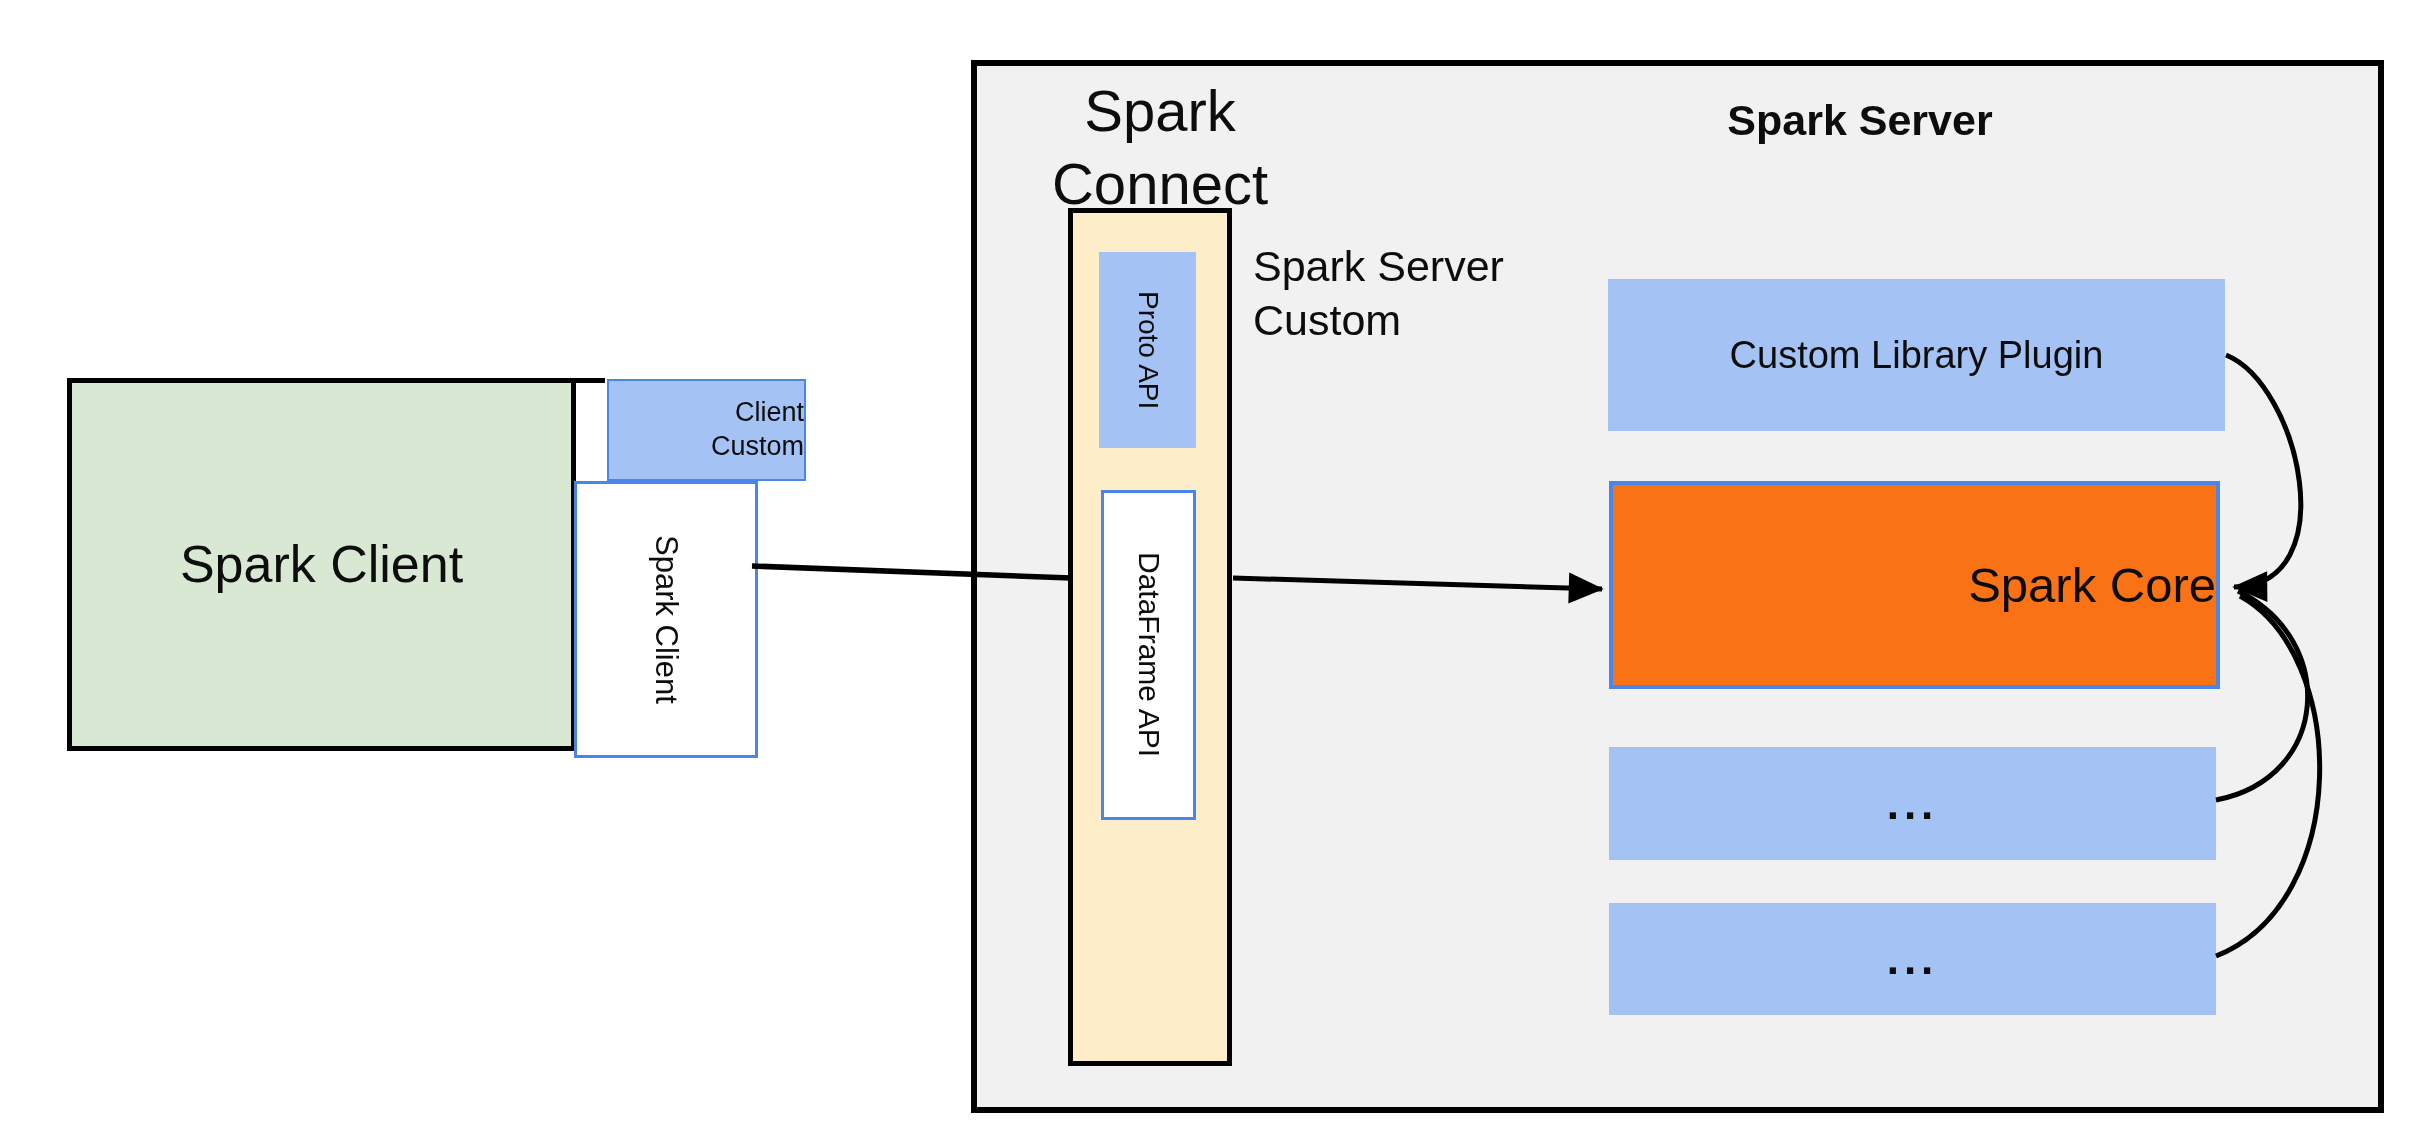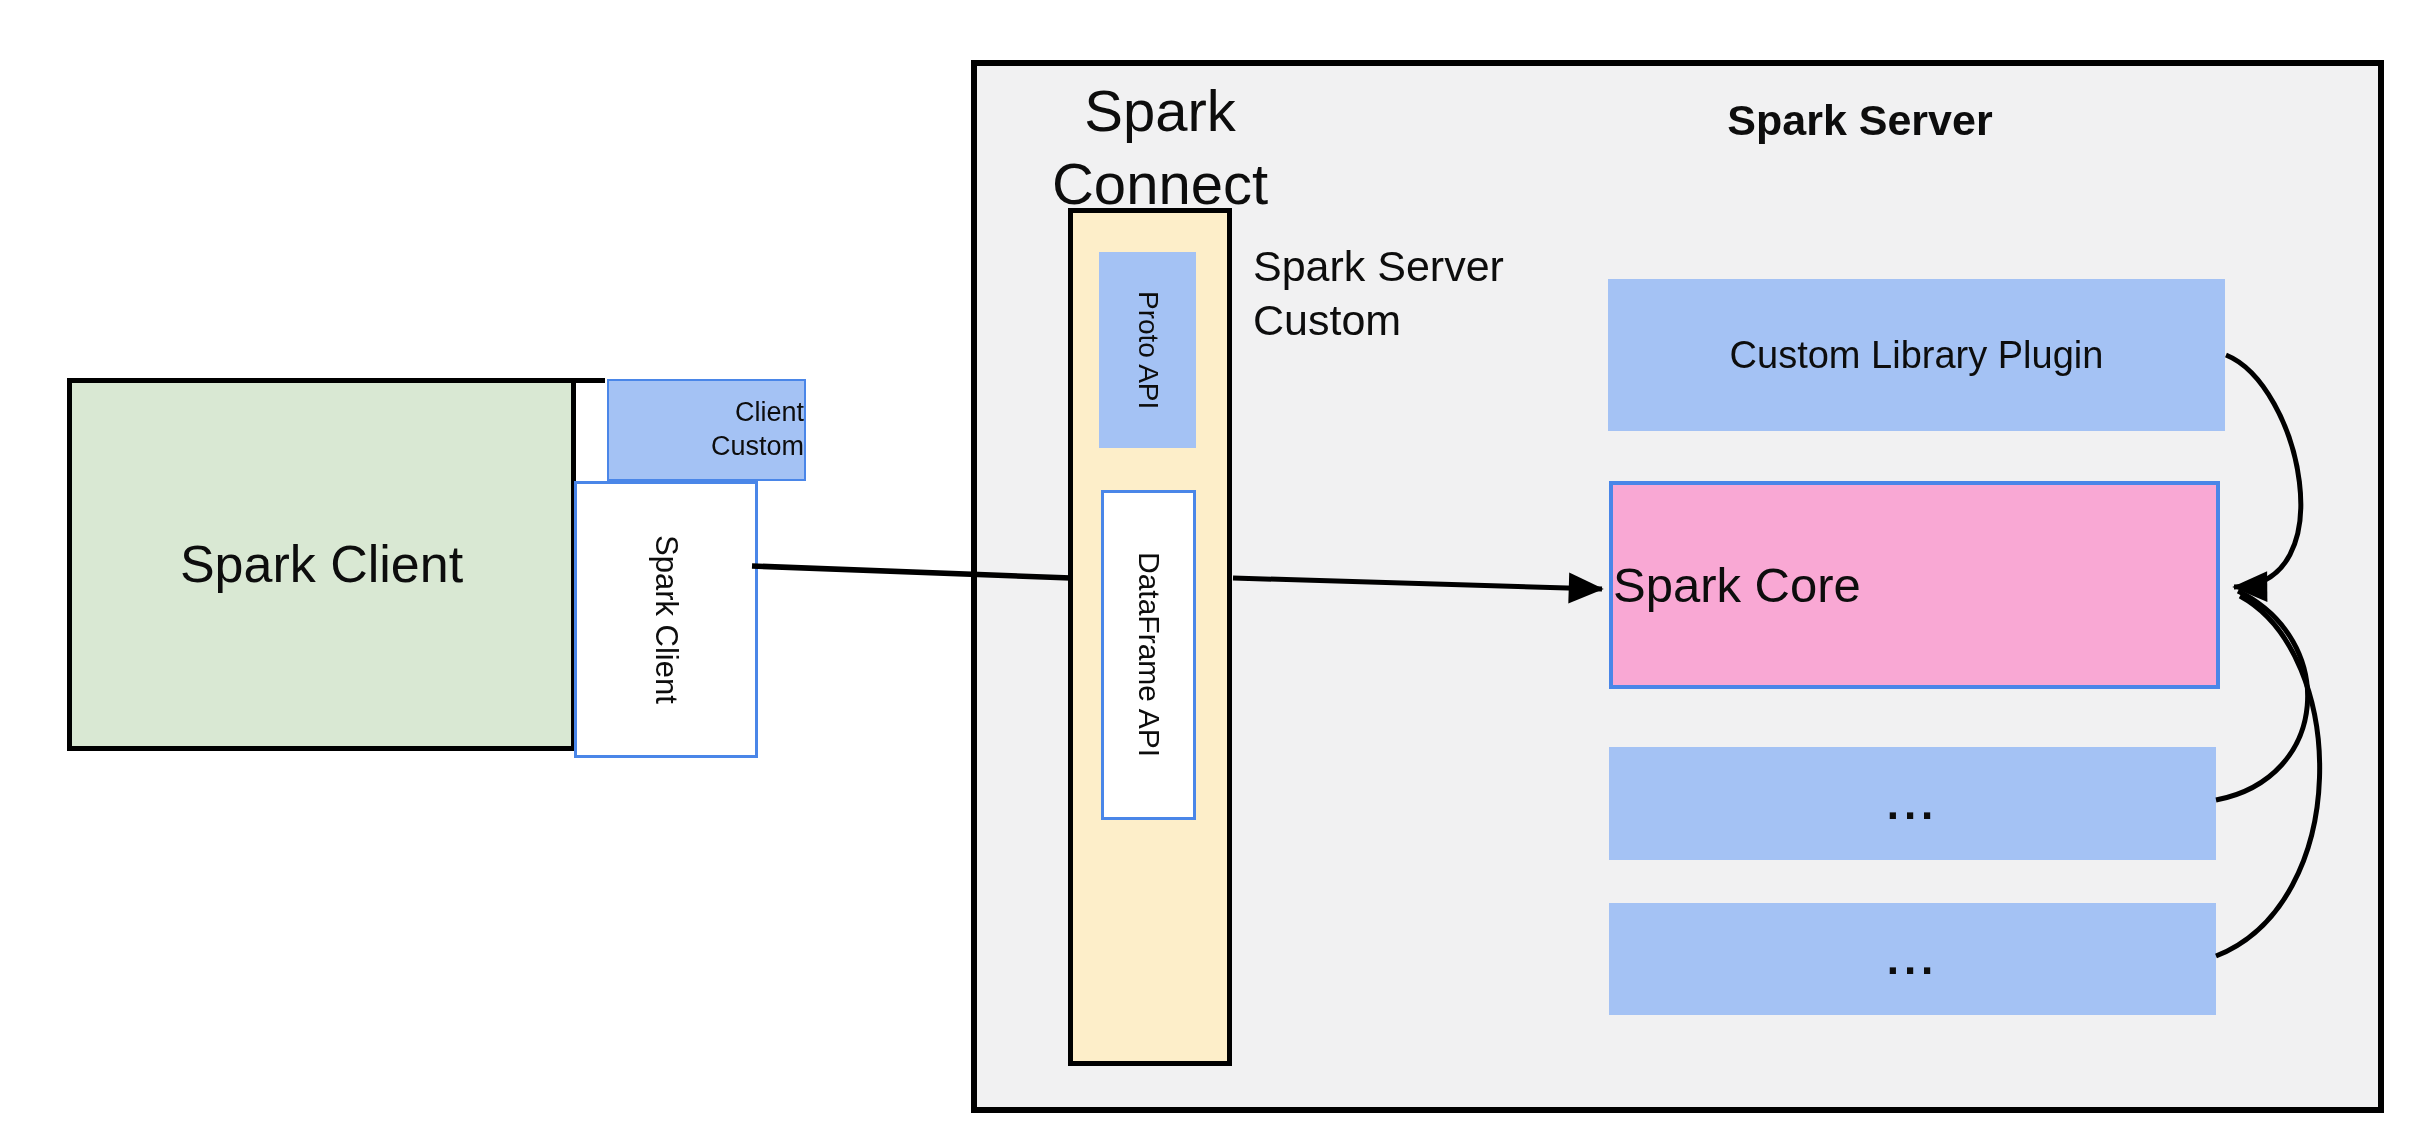--- a/index.html
+++ b/index.html
@@ -78,23 +78,23 @@
   }
 
   .clp-box {
     left: 1608px; top: 279px; width: 617px; height: 152px;
     background: var(--c-blue_fill, #a4c2f4);
     display: flex; align-items: center; justify-content: center;
     font-size: 38px;
   }
   .core-box {
     left: 1609px; top: 481px; width: 611px; height: 208px;
-    background: #f9a8d4;
+    background: #f97316;
     border: 4px solid var(--c-blue_border, #4a86e8);
-    display: flex; align-items: center; justify-content: flex-start;
+    display: flex; align-items: center; justify-content: flex-end;
     font-size: 49px;
   }
   .slot-box {
     background: var(--c-blue_fill, #a4c2f4);
     display: flex; align-items: center; justify-content: center;
     font-size: 44px; font-weight: bold; letter-spacing: 5px; line-height: 1;
   }
   .slot-1 { left: 1609px; top: 747px; width: 607px; height: 113px; }
   .slot-2 { left: 1609px; top: 903px; width: 607px; height: 112px; }
 

